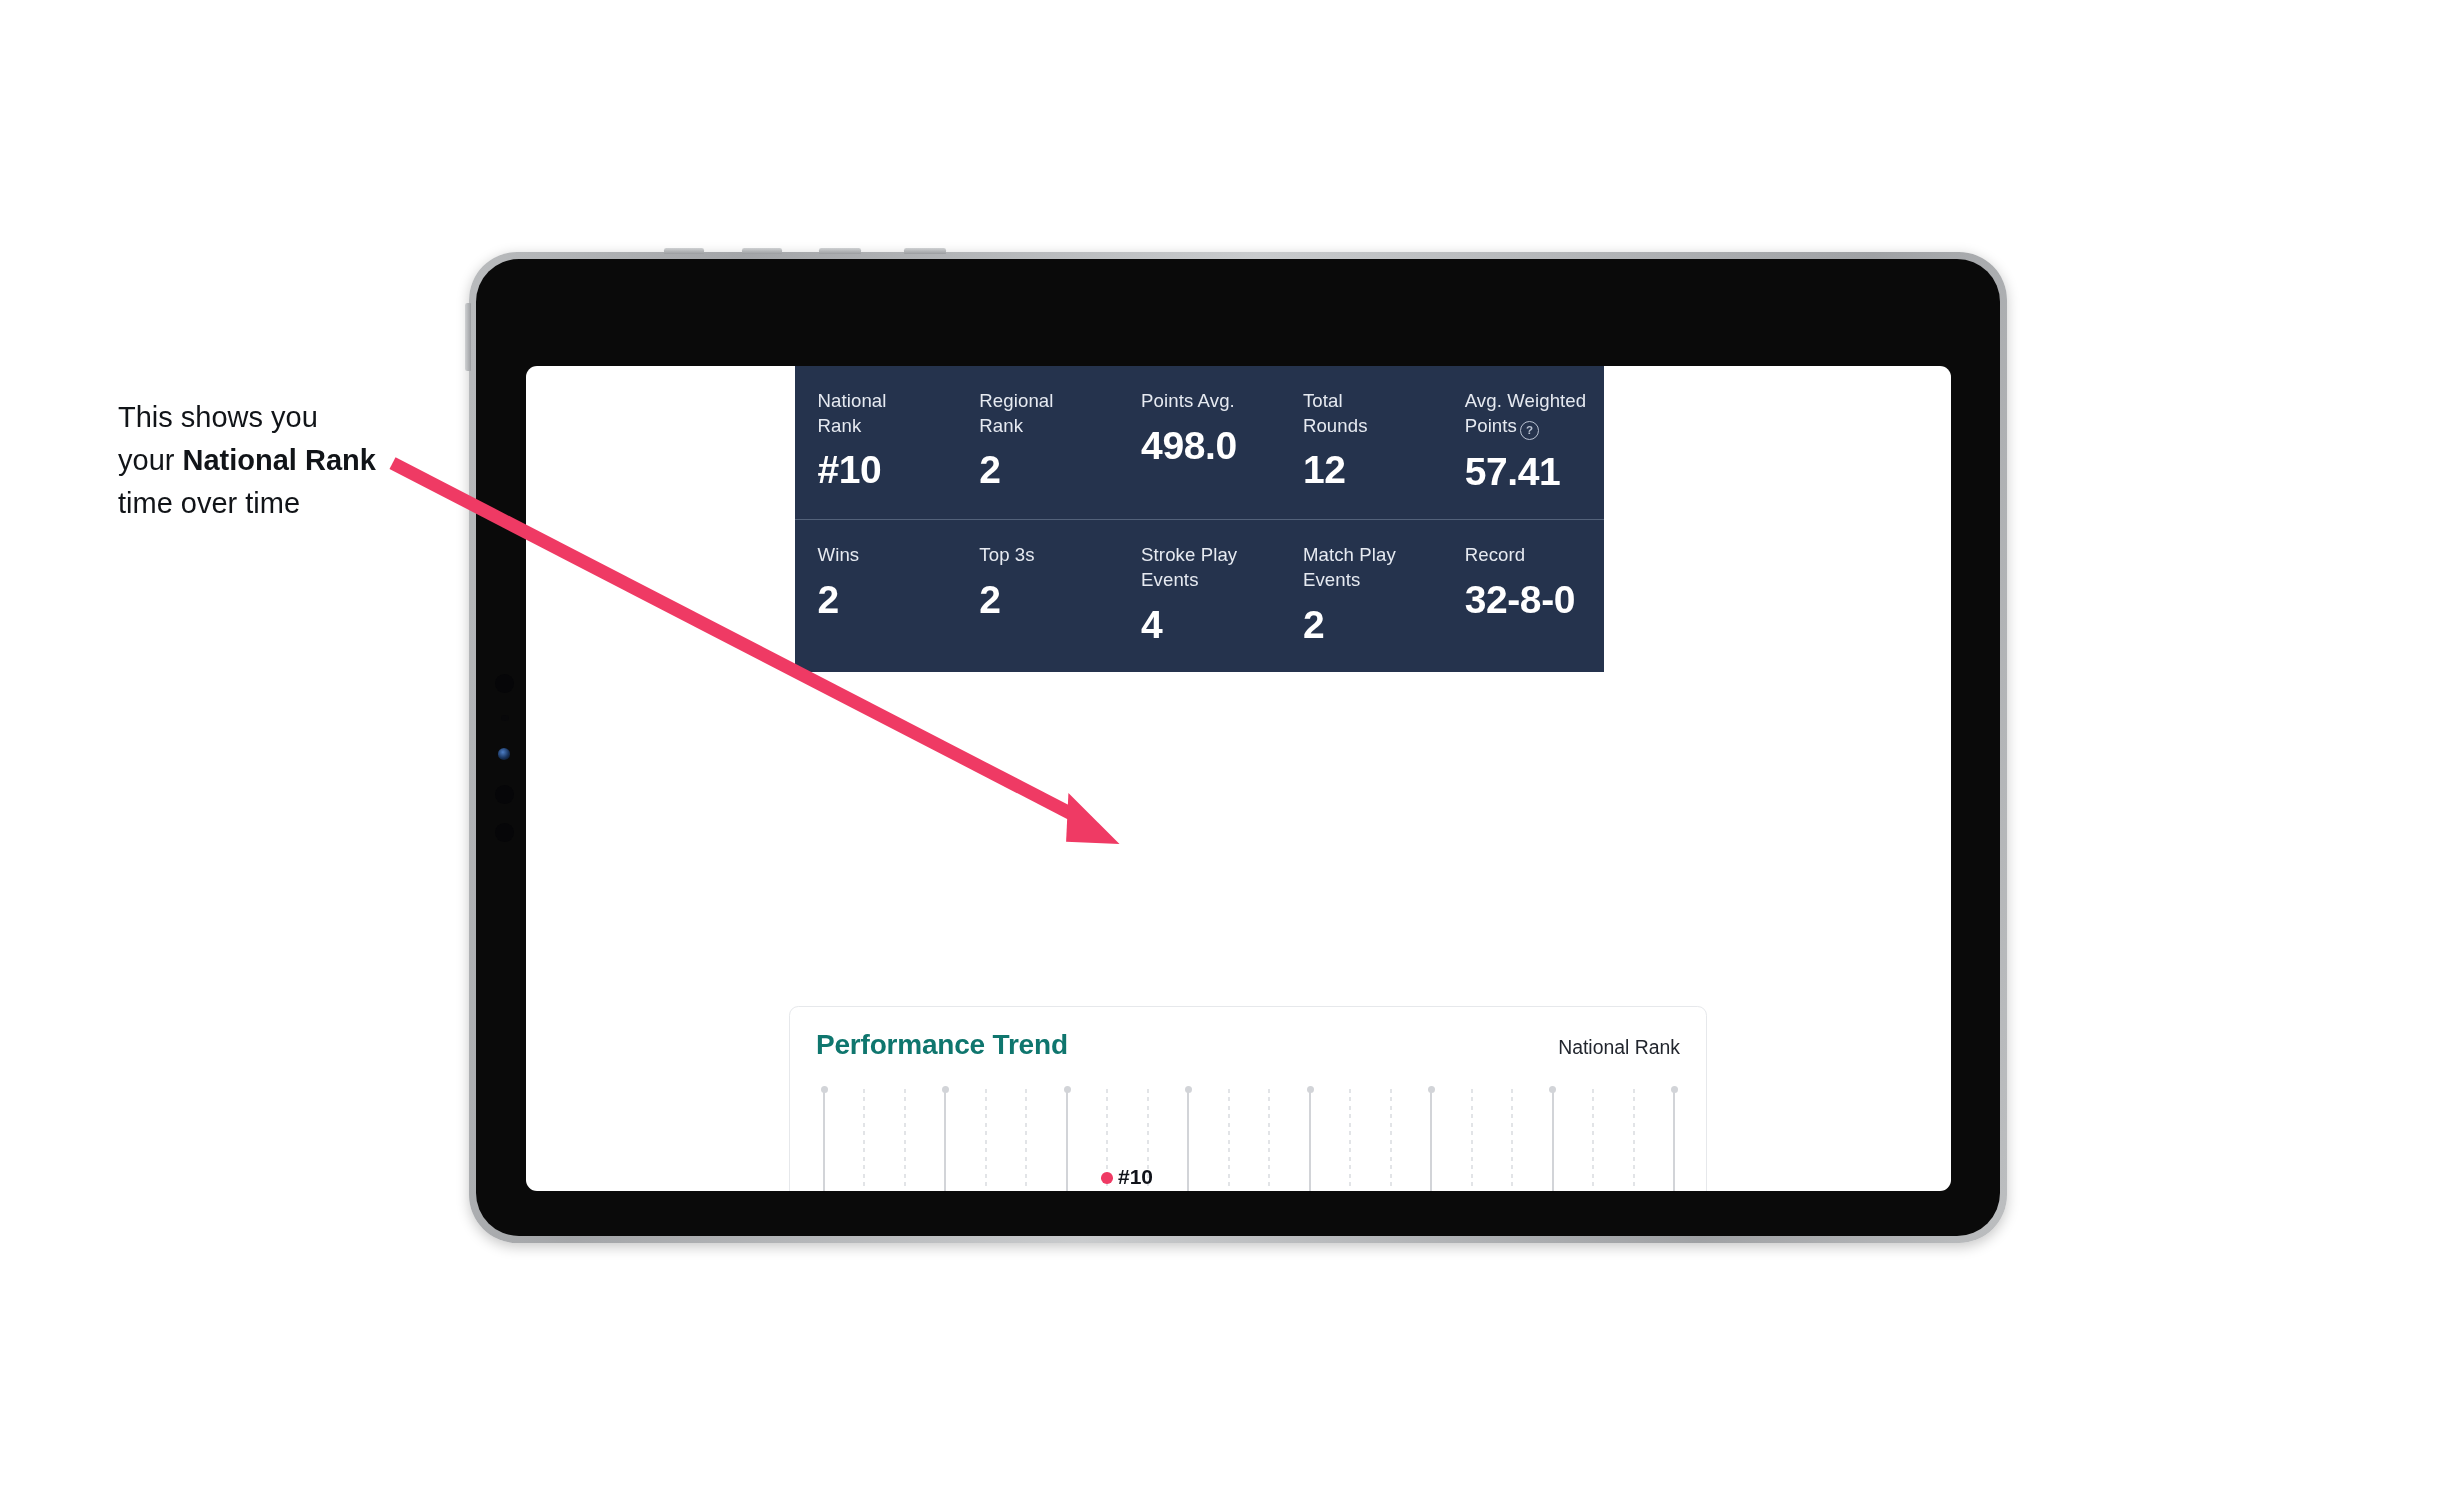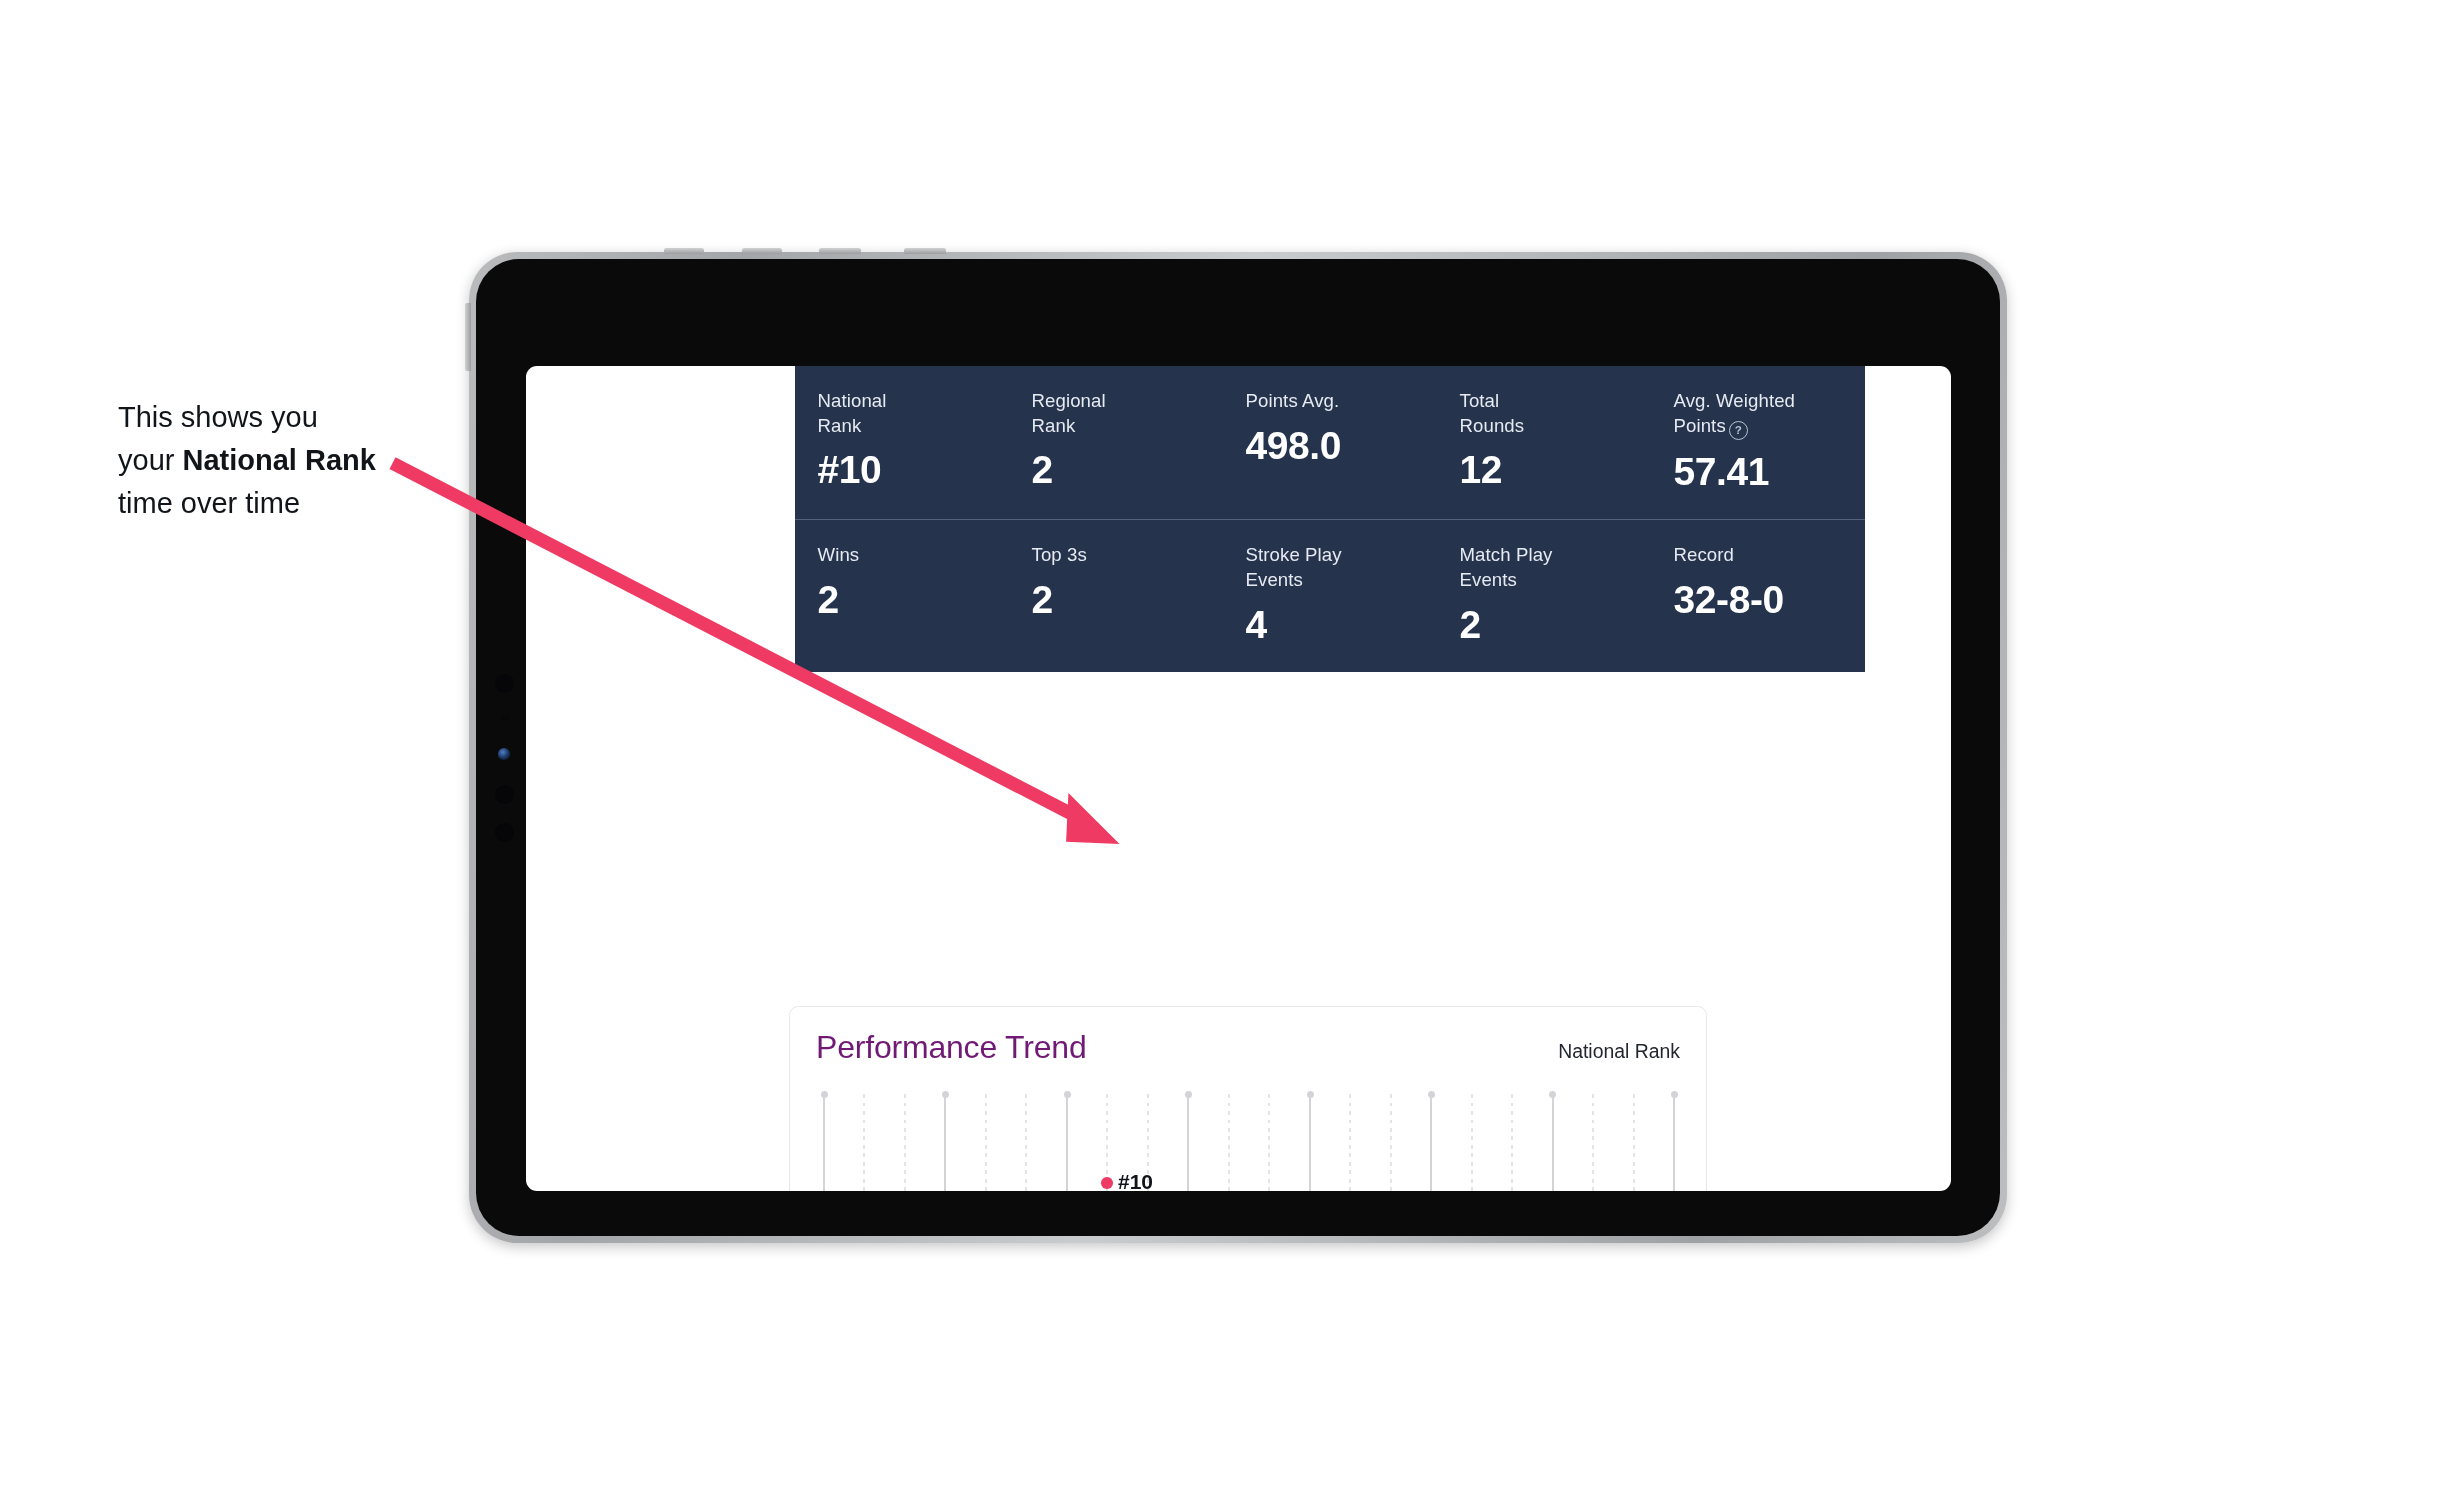--- a/index.html
+++ b/index.html
@@ -118,21 +118,21 @@
     position: absolute;
     left: 0; top: 0;
     width: 1425px;
   }
 
   
   #stats-panel {
     position: absolute;
     left: 269px;
     top: 0;
-    width: 1070px;
+    width: 809px;
     background: #25334d;
   }
   .stats-row {
     display: flex;
     padding: 23px 0 28px 0;
   }
   .stats-row.row2 { border-top: 1.5px solid #53627a; }
   .stat-cell {
     flex: 1 1 0;
     padding-left: 22.5px;
@@ -185,23 +185,23 @@
     top: 640px;
     height: 348px;
   }
   #perf-header {
     display: flex;
     align-items: baseline;
     justify-content: space-between;
     padding: 22px 26px 0 26px;
   }
   #perf-title {
-    font-size: 32px;
-    font-weight: normal;
-    color: #701a75;
+    font-size: 28px;
+    font-weight: bold;
+    color: #0f766e;
     letter-spacing: -0.2px;
   }
   #perf-legend {
     font-size: 19.4px;
     color: #22262e;
   }
   #chart-area {
     position: relative;
     margin: 28px 26px 0 26px;
     height: 194px;

